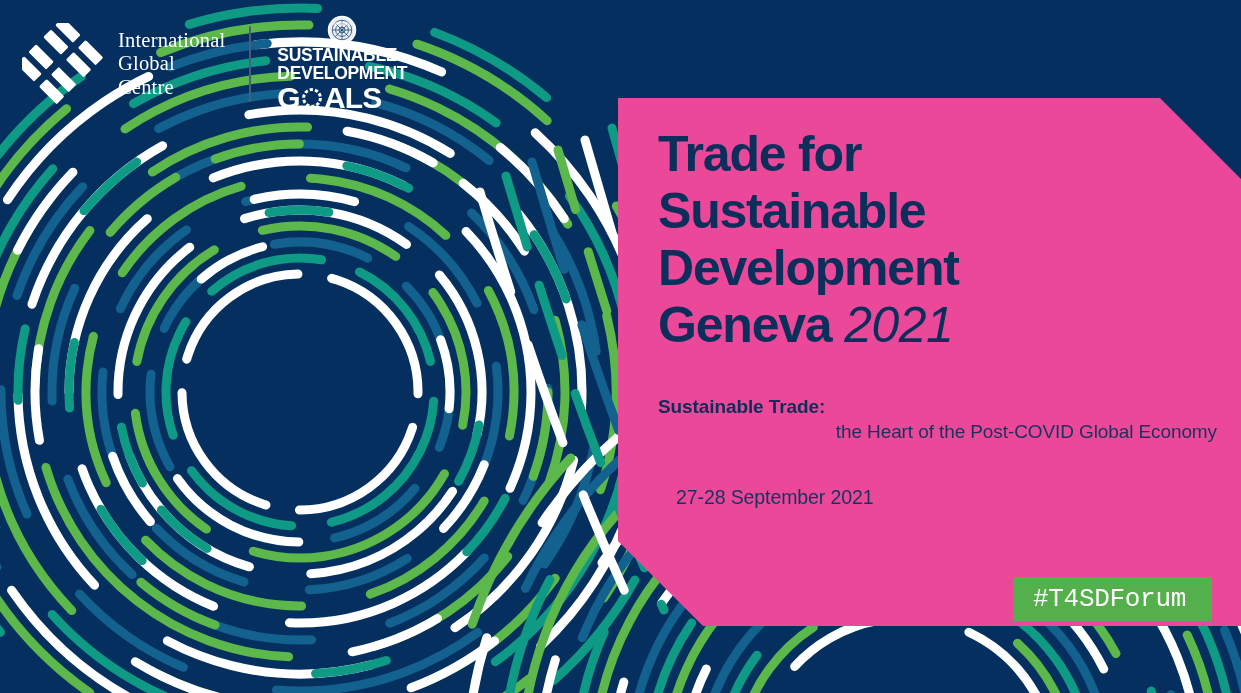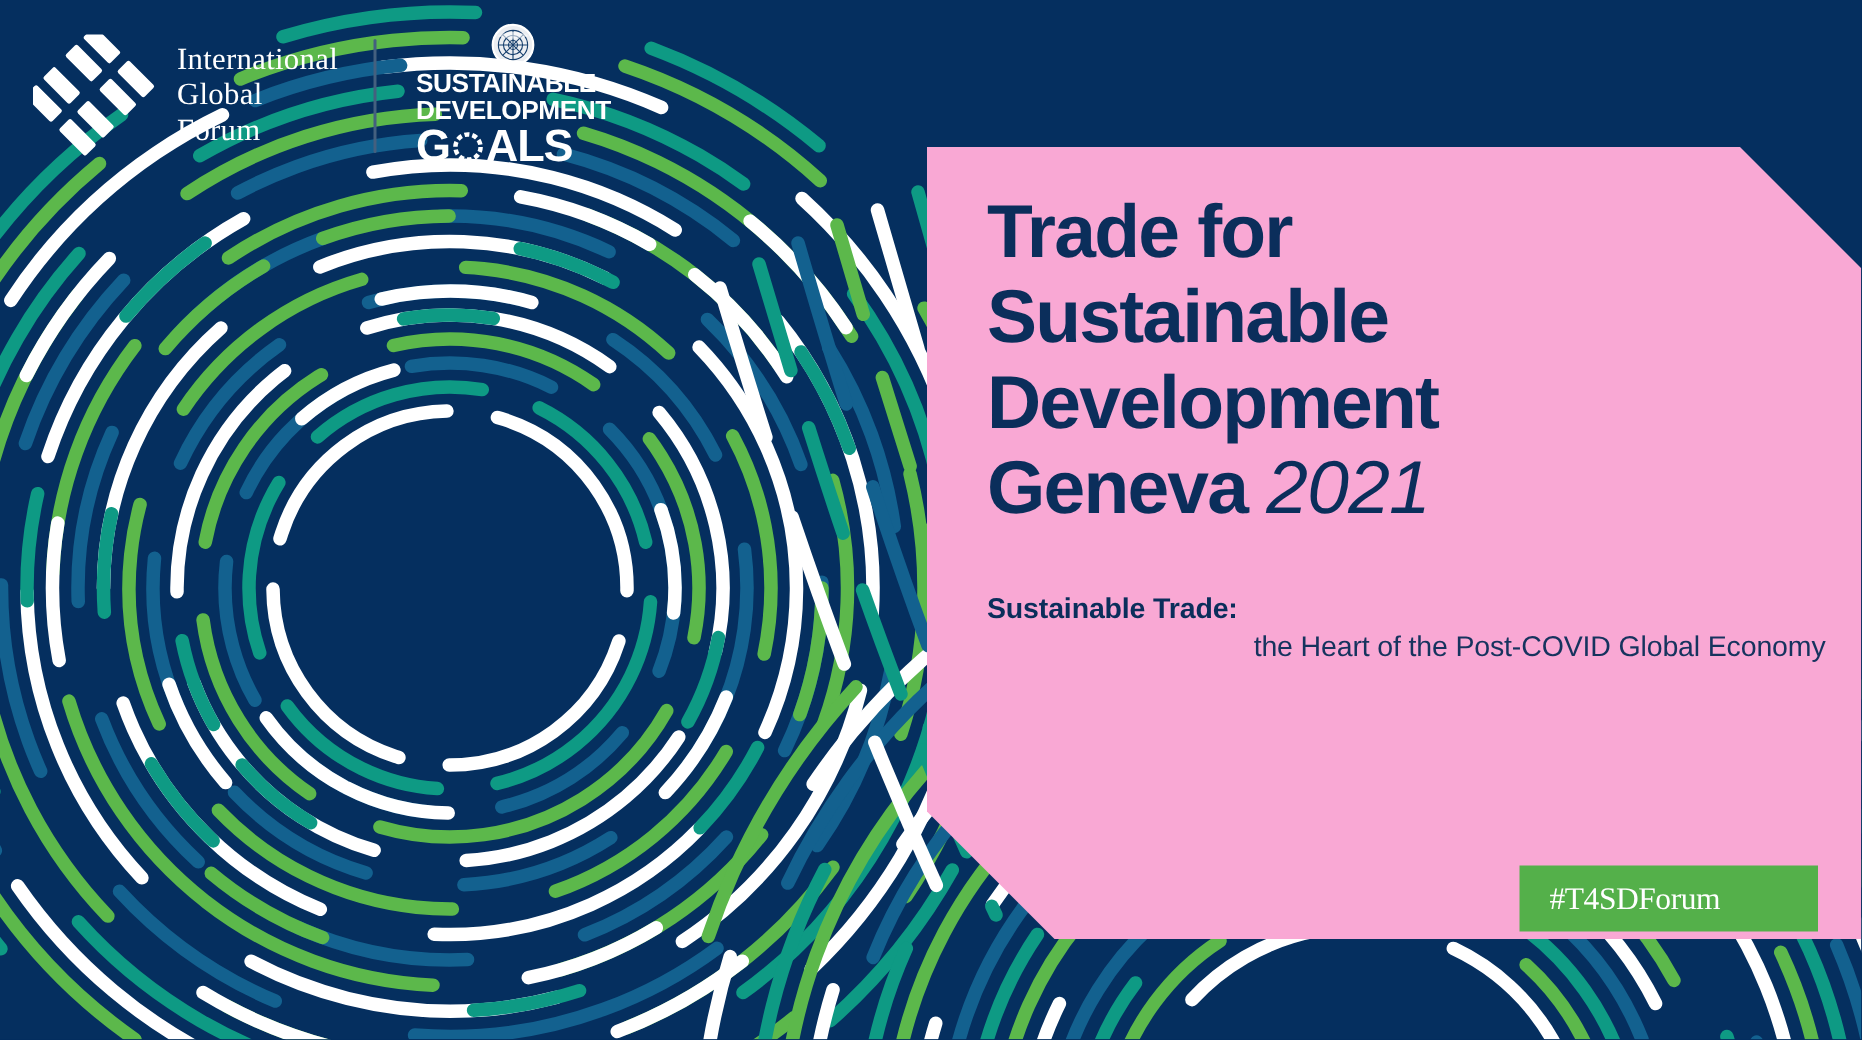--- a/index.html
+++ b/index.html
@@ -43,21 +43,21 @@
   .sdg-line3{
     color:#fff;font-weight:bold;font-size:30px;line-height:1.0;
     letter-spacing:-0.8px;display:flex;align-items:center;margin-top:1px;
     font-family:"Liberation Sans", sans-serif;
   }
   .sdg-wheel{width:24px;height:24px;margin:0 0px;}
 
   
   #info-card{
     position:absolute;left:618px;top:98px;width:623px;height:528px;
-    background:#f9a8d4;
+    background:#ec4899;
     z-index:20;
     -webkit-clip-path:polygon(0 0, 100% 0, 100% 0, 542px 0, 623px 0, 623px 0, 623px 528px, 85px 528px, 0 443px);
     clip-path:polygon(0 0, 542px 0, 623px 81px, 623px 528px, 85px 528px, 0 443px);
   }
   .card-inner{position:absolute;left:40px;top:28px;right:24px;}
   .main-title{
     color:#0B2E5B;
     font-size:50px;
     line-height:1.14;
     font-weight:bold;
@@ -76,22 +76,22 @@
   .detail-line{color:#16335E;font-size:19.5px;line-height:1.33;letter-spacing:-0.1px;}
 
   
   #hashtag-badge{
     position:absolute;left:1013px;top:577px;width:199px;height:44px;
     background:#54B04A;
     display:flex;align-items:center;
     z-index:40;
   }
   #hashtag-badge .tag-text{
-    color:#ffffff;font-size:21px;letter-spacing:-0.3px;padding-left:20px;
-    font-family:Liberation Serif, serif;
+    color:#ffffff;font-size:26px;letter-spacing:-0.3px;padding-left:20px;
+    font-family:Liberation Mono, monospace;
     text-align:right;
   }
 </style>
 </head>
 <body>
 
 <div id="stage">
 
   <svg id="swirl-art" viewBox="0 0 1241 693" width="1241" height="693" xmlns="http://www.w3.org/2000/svg">
     <defs>
@@ -198,21 +198,21 @@
               <rect x="40" y="46" width="25" height="11" rx="1.5"></rect>
               <rect x="8" y="63" width="25" height="11" rx="1.5"></rect>
               <rect x="40" y="63" width="25" height="11" rx="1.5"></rect>
             </g>
           </g>
         </svg>
       </div>
       <div class="itc-wordmark">
         <div>International</div>
         <div>Global</div>
-        <div>Forum</div>
+        <div>Centre</div>
       </div>
     </div>
 
     <div class="logo-divider"></div>
 
     <div class="sdg-logo">
       <svg class="un-emblem" viewBox="0 0 40 40" xmlns="http://www.w3.org/2000/svg">
         <circle cx="20" cy="20" r="18" fill="#ffffff" opacity="0.92"></circle>
         <circle cx="20" cy="20" r="18" fill="none" stroke="#ffffff" stroke-width="2"></circle>
         <g stroke="#17406e" stroke-width="1" fill="none">
@@ -251,20 +251,21 @@
         <span>Development</span><br>
         <span>Geneva </span><span class="year">2021</span>
       </h1>
 
       <div class="subtitle-block">
         <div class="subtitle-strong">Sustainable Trade:</div>
         <div class="subtitle-normal">the Heart of the Post-COVID Global Economy</div>
       </div>
 
       <div class="details-block">
+        <div class="detail-line">27-28 September 2021</div>
       </div>
 
     </div>
   </div>
 
   <div id="hashtag-badge">
     <span class="tag-text">#T4SDForum</span>
   </div>
 
 </div>

